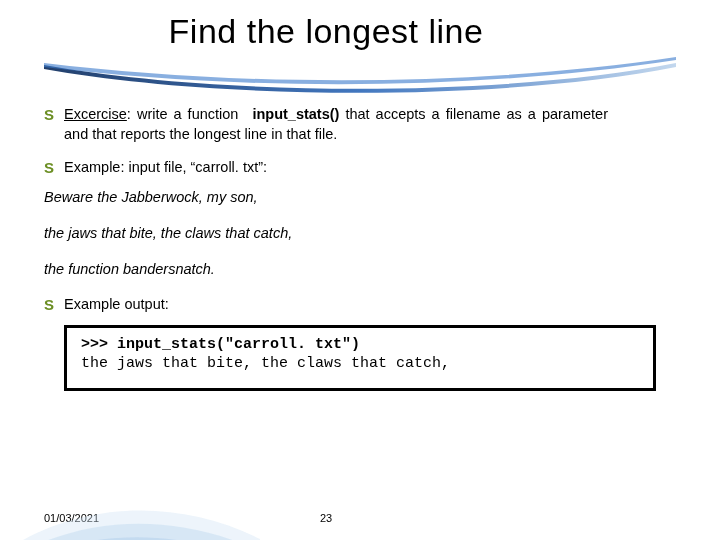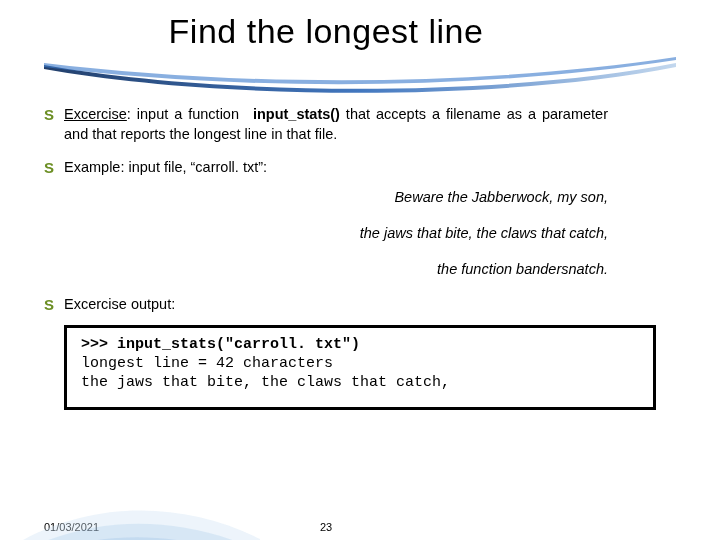--- a/index.html
+++ b/index.html
@@ -8,25 +8,25 @@
   .title { font-size: 34px; font-weight: 400; text-align: center; letter-spacing: 0.5px; margin-bottom: 6px; }
   .separator { width: 100%; height: 38px; margin: 0 0 10px 0; }
   .separator svg { display: block; }
   .content { font-size: 14.5px; line-height: 1.35; }
   .bullet-row { display: flex; align-items: flex-start; margin-bottom: 14px; }
   .bullet-row.tight { margin-bottom: 10px; }
   .bullet-mark { color: #6b8e23; font-weight: bold; font-size: 15px; width: 20px; flex: 0 0 20px; line-height: 1.35; font-family: Arial, sans-serif; }
   .bullet-text { flex: 1; text-align: justify; }
   .underline { text-decoration: underline; }
   .bold { font-weight: bold; margin-left: 8px; }
-  .quote-block { text-align: right; font-style: italic; font-size: 14.5px; }
+  .quote-block { text-align: left; font-style: italic; font-size: 14.5px; }
   .quote-block div { margin: 10px 0 16px 0; }
   .output-box { border: 3px solid #000; padding: 8px 14px 14px 14px; margin: 6px 0 0 20px; width: 592px; font-family: "Courier New", Courier, monospace; font-size: 15px; line-height: 1.25; }
   .output-box .mono-bold { font-weight: bold; }
-  .footer { position: absolute; bottom: 7px; left: 44px; right: 44px; font-size: 11px; display: flex; }
+  .footer { position: absolute; bottom: 16px; left: 44px; right: 44px; font-size: 11px; display: flex; }
   .footer .date { flex: 0 0 auto; }
   .footer .pagenum { position: absolute; left: 50%; transform: translateX(-50%); }
   .swoosh { position: absolute; left: 0; bottom: -40px; width: 260px; height: 120px; opacity: 0.55; pointer-events: none; overflow: hidden; }
 </style>
 </head>
 <body>
 
 <div class="slide">
 
   <div class="title">Find the longest line</div>
@@ -43,43 +43,42 @@
       <path d="M0,8 C180,40 460,40 632,6 L632,10 C460,44 180,44 0,12 Z" fill="url(#g1)" opacity="0.9"></path>
       <path d="M0,6 C200,30 430,30 632,0 L632,3 C430,34 200,34 0,10 Z" fill="#3a7acb" opacity="0.6"></path>
     </svg>
   </div>
 
   <div class="content">
 
     <div class="bullet-row">
       <div class="bullet-mark">S</div>
       <div class="bullet-text">
-        <span class="underline">Excercise</span><span>: </span><span>input a function </span><span class="bold">input_stats()</span><span> that accepts a filename as a parameter and that reports the longest line in that file.</span>
+        <span class="underline">Excercise</span><span>: </span><span>write a function </span><span class="bold">input_stats()</span><span> that accepts a filename as a parameter and that reports the longest line in that file.</span>
       </div>
     </div>
 
     <div class="bullet-row tight">
       <div class="bullet-mark">S</div>
       <div class="bullet-text">Example: input file, “carroll. txt”:</div>
     </div>
 
     <div class="quote-block">
       <div>Beware the Jabberwock, my son,</div>
       <div>the jaws that bite, the claws that catch,</div>
       <div>the function bandersnatch.</div>
     </div>
 
     <div class="bullet-row tight" style="margin-top:4px;">
       <div class="bullet-mark">S</div>
-      <div class="bullet-text">Excercise output:</div>
+      <div class="bullet-text">Example output:</div>
     </div>
 
     <div class="output-box">
       <div class="mono-bold">&gt;&gt;&gt; input_stats("carroll. txt")</div>
-      <div>longest line = 42 characters</div>
       <div>the jaws that bite, the claws that catch,</div>
     </div>
 
   </div>
 
   <div class="footer">
     <div class="date">01/03/2021</div>
     <div class="pagenum">23</div>
   </div>
 

